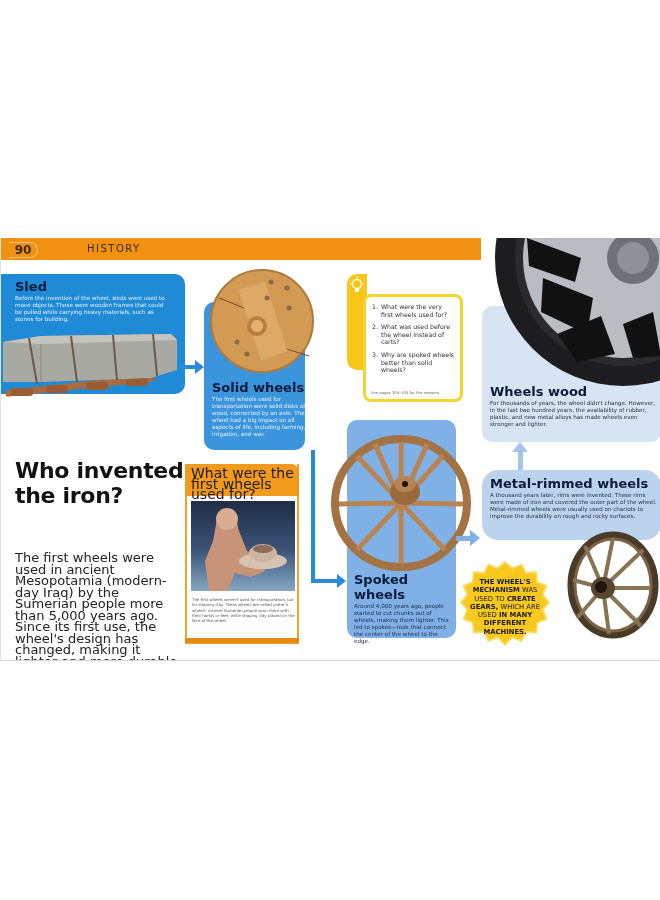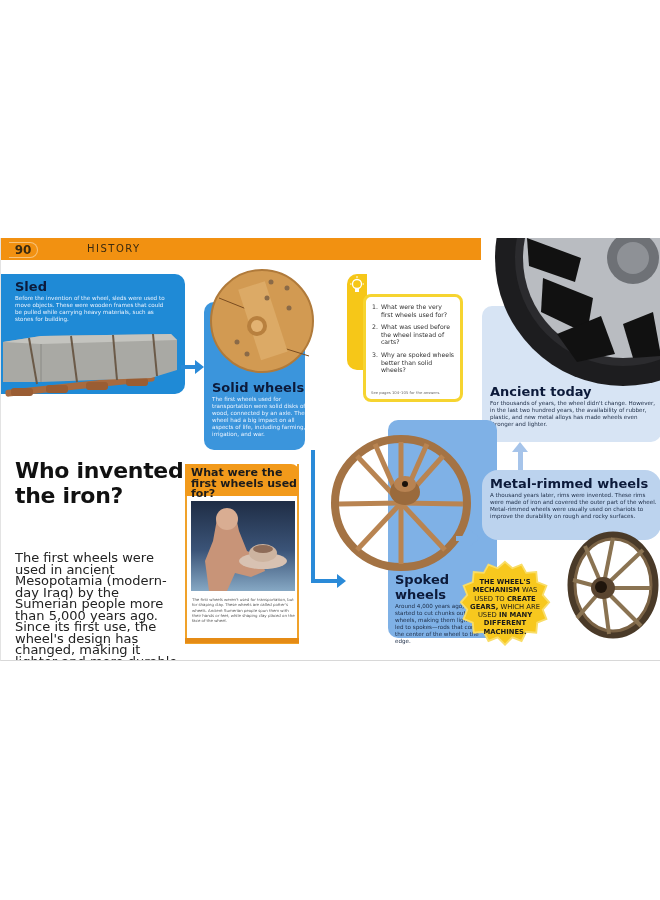--- a/index.html
+++ b/index.html
@@ -30,21 +30,21 @@
   .quiz-box{left:362px;top:56px;width:100px;height:108px;border:3px solid #f6d430;border-radius:8px;background:#fff;box-sizing:border-box;}
   .quiz-list{margin:0;padding:6px 4px 0 6px;list-style:none;}
   .quiz-list li{font-size:6.2px;line-height:7.6px;color:#333;margin-bottom:5px;display:flex;gap:3px;}
   .quiz-foot{position:absolute;left:5px;bottom:4px;font-size:3.8px;color:#666;}
   
   .main-h{left:14px;top:220px;width:170px;font-family:"DejaVu Sans",sans-serif;font-weight:bold;font-size:22px;line-height:25px;color:#111;letter-spacing:-0.3px;}
   .main-p{left:14px;top:278px;width:170px;font-size:13px;line-height:11.5px;color:#222;margin-top:36px;}
   
   .obox{left:184px;top:226px;width:114px;height:180px;border:2px solid #f0a22a;border-top:none;background:#fff;box-sizing:border-box;}
   .obox-head{left:184px;top:226px;width:114px;height:32px;background:#f29a1b;border-radius:0 8px 0 0;}
-  .obox-title{left:190px;top:230px;width:106px;font-size:11px;font-weight:bold;line-height:10.5px;color:#1b1b1b;}
+  .obox-title{left:190px;top:230px;width:106px;font-size:14px;font-weight:normal;line-height:10.5px;color:#1b1b1b;}
   .obox-img{left:190px;top:263px;width:104px;height:90px;background:linear-gradient(180deg,#1f2d45 0%,#3b5478 55%,#86a8c4 100%);}
   .obox-cap{left:191px;top:359px;width:104px;font-size:3.9px;line-height:5.3px;color:#555;}
   .obox-bottom{left:184px;top:400px;width:114px;height:5px;background:#e58b15;}
   
   .badge{left:458px;top:322px;width:92px;height:92px;}
   .badge-text{left:466px;top:340px;width:76px;text-align:center;font-size:6.8px;line-height:8.3px;color:#1a1a1a;font-weight:bold;}
   .badge-text .w{font-weight:normal;}
 </style>
 </head>
 <body>
@@ -129,42 +129,42 @@
       <li>
           <span>3.</span>
           <span>Why are spoked wheels better than solid wheels?</span>
         </li>
     </ul>
     <div class="quiz-foot">See pages 104–105 for the answers.</div>
   </div>
 
   <div class="abs panel-pale" style="left:481px;top:68px;width:179px;height:136px;">
     <div style="position:absolute;left:8px;top:78px;width:168px;">
-      <div class="ptitle">Ancient today</div>
+      <div class="ptitle">Wheels wood</div>
       <div class="ptext dark">For thousands of years, the wheel didn't change. However, in the last two hundred years, the availability of rubber, plastic, and new metal alloys has made wheels even stronger and lighter.</div>
     </div>
   </div>
   <svg class="abs" style="left:482px;top:0;width:178px;height:148px;" viewBox="0 0 178 148">
     <circle cx="140" cy="20" r="128" fill="#1d1d1f"></circle>
     <circle cx="140" cy="20" r="108" fill="#2b2b2e"></circle>
     <circle cx="140" cy="20" r="100" fill="#b9bcc1"></circle>
     <g fill="#111">
       <path d="M60 40 L110 60 L104 96 L58 74 Z"></path>
       <path d="M74 96 L118 78 L132 116 L94 124 Z"></path>
       <path d="M140 86 L170 74 L178 118 L150 120 Z"></path>
       <path d="M44 0 L98 20 L92 44 L46 28 Z"></path>
     </g>
     <circle cx="150" cy="20" r="26" fill="#6e7176"></circle>
     <circle cx="150" cy="20" r="16" fill="#8e9196"></circle>
   </svg>
 
   <div class="abs conn" style="left:517px;top:212px;width:5px;height:26px;background:#a6c4ea;"></div>
   <div class="abs" style="left:511px;top:204px;width:0;height:0;border-left:8px solid transparent;border-right:8px solid transparent;border-bottom:10px solid #a6c4ea;"></div>
 
-  <div class="abs panel-light" style="left:346px;top:182px;width:109px;height:218px;margin-left:41px;">
+  <div class="abs panel-light" style="left:346px;top:182px;width:109px;height:218px;">
     <div style="position:absolute;left:7px;top:152px;width:100px;">
       <div class="ptitle">Spoked wheels</div>
       <div class="ptext dark">Around 4,000 years ago, people started to cut chunks out of wheels, making them lighter. This led to spokes—rods that connect the center of the wheel to the edge.</div>
     </div>
   </div>
   <svg class="abs" style="left:330px;top:196px;width:140px;height:138px;" viewBox="0 0 140 138">
     <ellipse cx="70" cy="69" rx="66" ry="64" fill="none" stroke="#a47344" stroke-width="8"></ellipse>
     <g stroke="#b98451" stroke-width="5">
       <line x1="70" y1="69" x2="70" y2="8"></line>
         <line x1="70" y1="69" x2="112" y2="22"></line>

